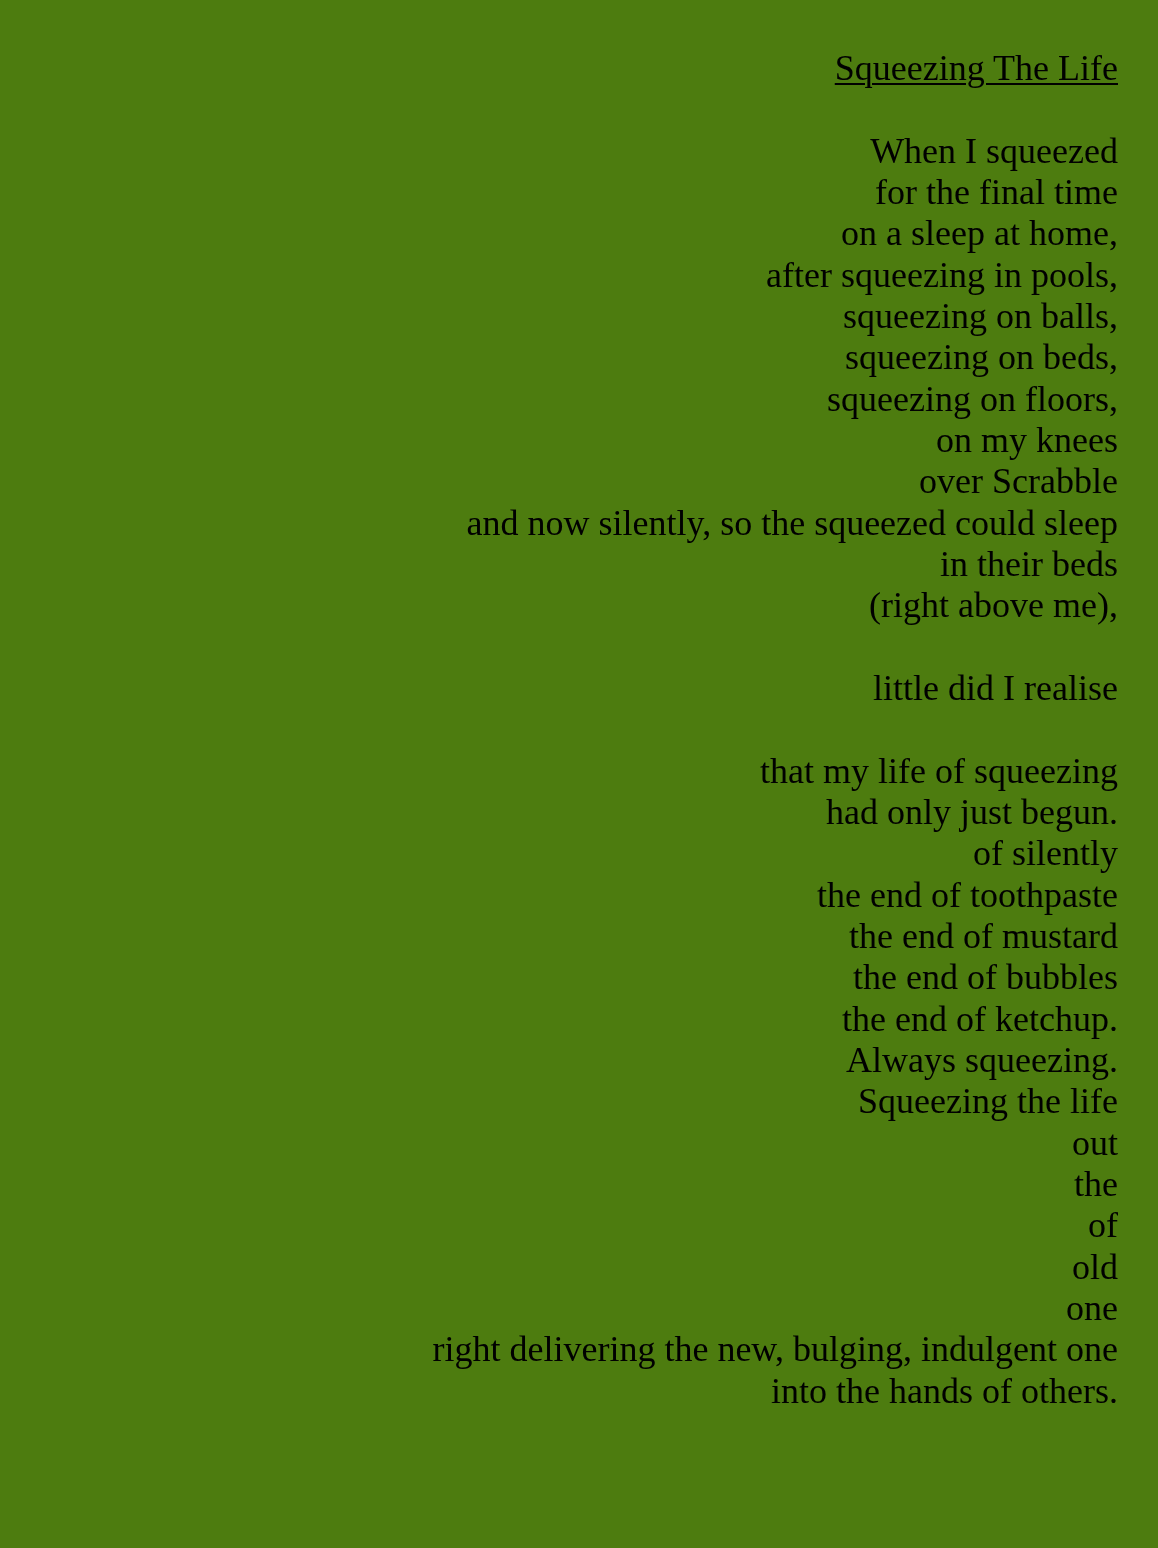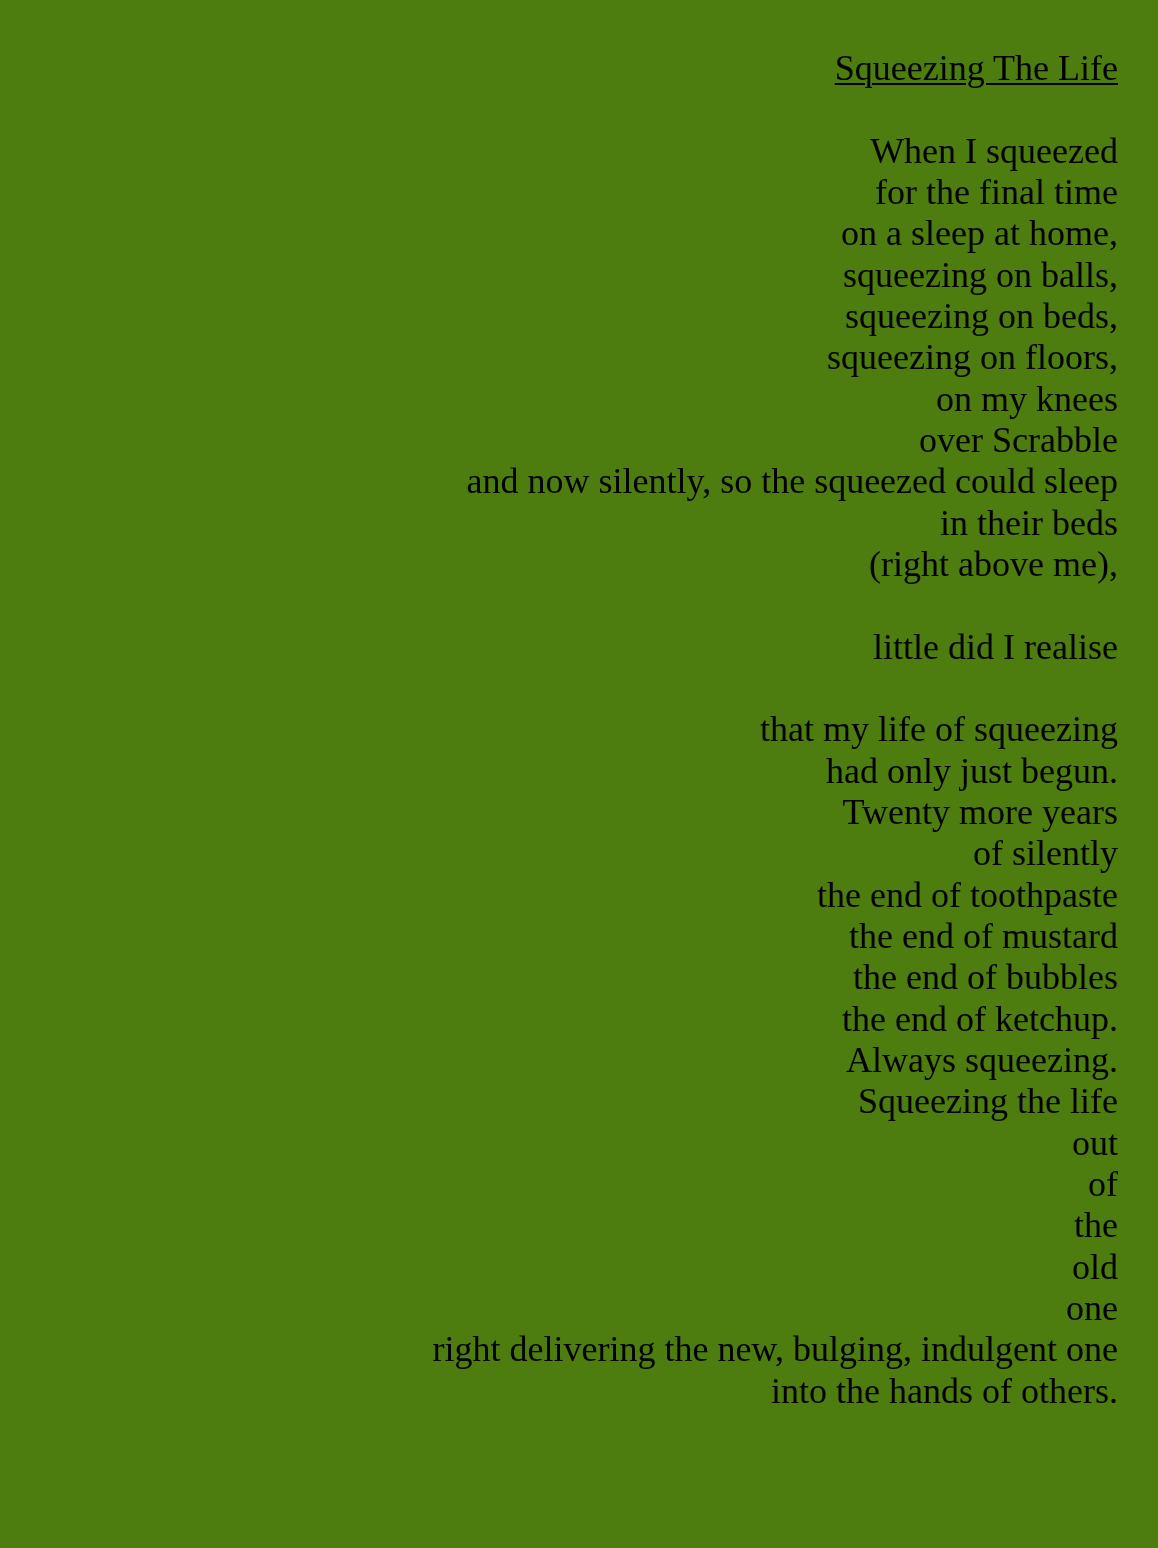--- a/index.html
+++ b/index.html
@@ -41,45 +41,45 @@
 </head>
 <body>
 
 <div class="page">
   <h1 class="poem-title">Squeezing The Life</h1>
   <div>
       <div class="stanza">
         <div class="line">When I squeezed</div>
         <div class="line">for the final time</div>
         <div class="line">on a sleep at home,</div>
+        <div class="line">after squeezing in pools,</div>
         <div class="line">squeezing on balls,</div>
         <div class="line">squeezing on beds,</div>
         <div class="line">squeezing on floors,</div>
         <div class="line">on my knees</div>
         <div class="line">over Scrabble</div>
         <div class="line">and now silently, so the squeezed could sleep</div>
         <div class="line">in their beds</div>
         <div class="line">(right above me),</div>
       </div>
       <div class="stanza">
         <div class="line">little did I realise</div>
       </div>
       <div class="stanza">
         <div class="line">that my life of squeezing</div>
         <div class="line">had only just begun.</div>
-        <div class="line">Twenty more years</div>
         <div class="line">of silently</div>
         <div class="line">the end of toothpaste</div>
         <div class="line">the end of mustard</div>
         <div class="line">the end of bubbles</div>
         <div class="line">the end of ketchup.</div>
         <div class="line">Always squeezing.</div>
         <div class="line">Squeezing the life</div>
         <div class="line">out</div>
+        <div class="line">the</div>
         <div class="line">of</div>
-        <div class="line">the</div>
         <div class="line">old</div>
         <div class="line">one</div>
         <div class="line">right delivering the new, bulging, indulgent one</div>
         <div class="line">into the hands of others.</div>
       </div>
     </div>
 </div>
 
 </body></html>

